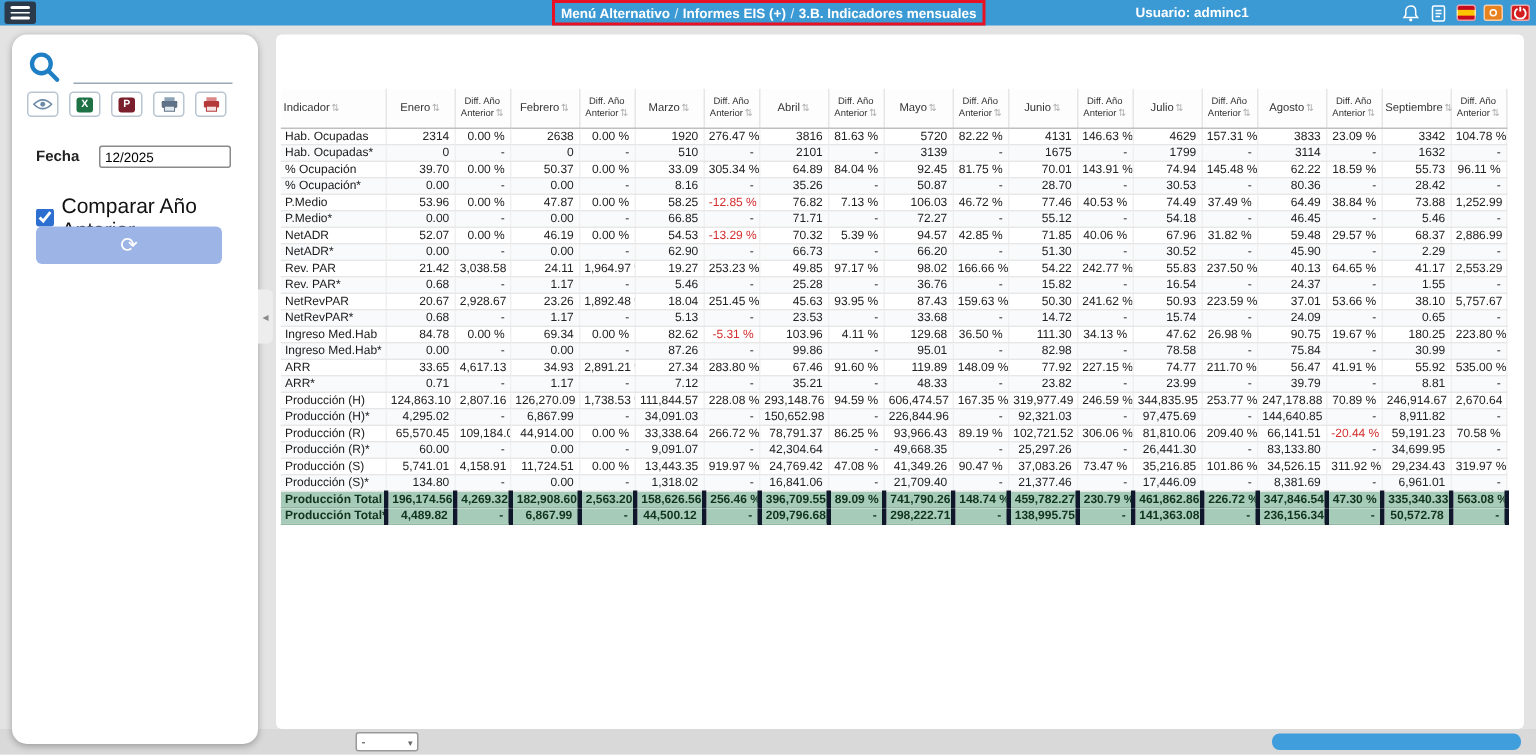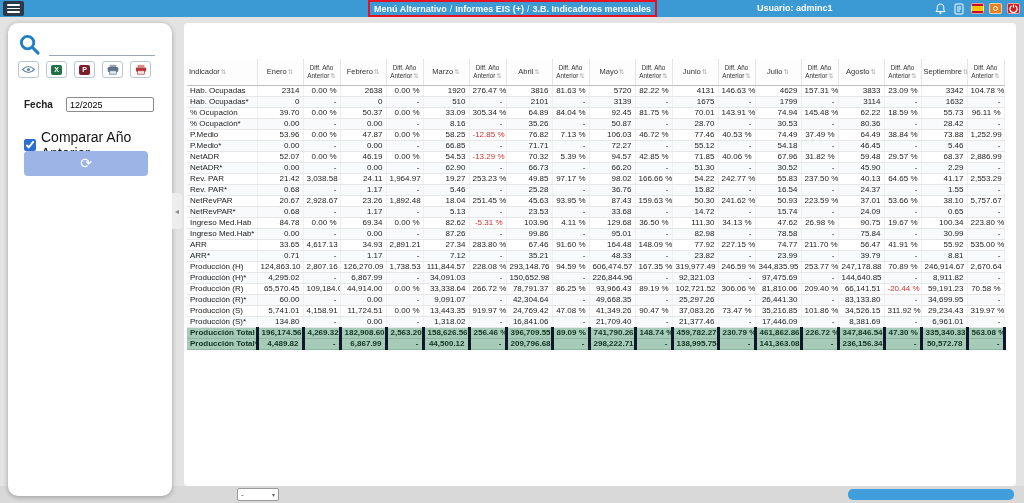--- a/index.html
+++ b/index.html
@@ -479,21 +479,21 @@
               <td class="val">103.96</td>
               <td class="diff">4.11 %</td>
               <td class="val">129.68</td>
               <td class="diff">36.50 %</td>
               <td class="val">111.30</td>
               <td class="diff">34.13 %</td>
               <td class="val">47.62</td>
               <td class="diff">26.98 %</td>
               <td class="val">90.75</td>
               <td class="diff">19.67 %</td>
-              <td class="val">100.34</td>
+              <td class="val">180.25</td>
               <td class="diff">223.80 %</td>
             </tr>
             <tr>
               <td class="ind">Ingreso Med.Hab*</td>
               <td class="val">0.00</td>
               <td class="diff">-</td>
               <td class="val">0.00</td>
               <td class="diff">-</td>
               <td class="val">87.26</td>
               <td class="diff">-</td>
@@ -513,21 +513,21 @@
             <tr>
               <td class="ind">ARR</td>
               <td class="val">33.65</td>
               <td class="diff">4,617.13 %</td>
               <td class="val">34.93</td>
               <td class="diff">2,891.21 %</td>
               <td class="val">27.34</td>
               <td class="diff">283.80 %</td>
               <td class="val">67.46</td>
               <td class="diff">91.60 %</td>
-              <td class="val">164.48</td>
+              <td class="val">119.89</td>
               <td class="diff">148.09 %</td>
               <td class="val">77.92</td>
               <td class="diff">227.15 %</td>
               <td class="val">74.77</td>
               <td class="diff">211.70 %</td>
               <td class="val">56.47</td>
               <td class="diff">41.91 %</td>
               <td class="val">55.92</td>
               <td class="diff">535.00 %</td>
             </tr>

